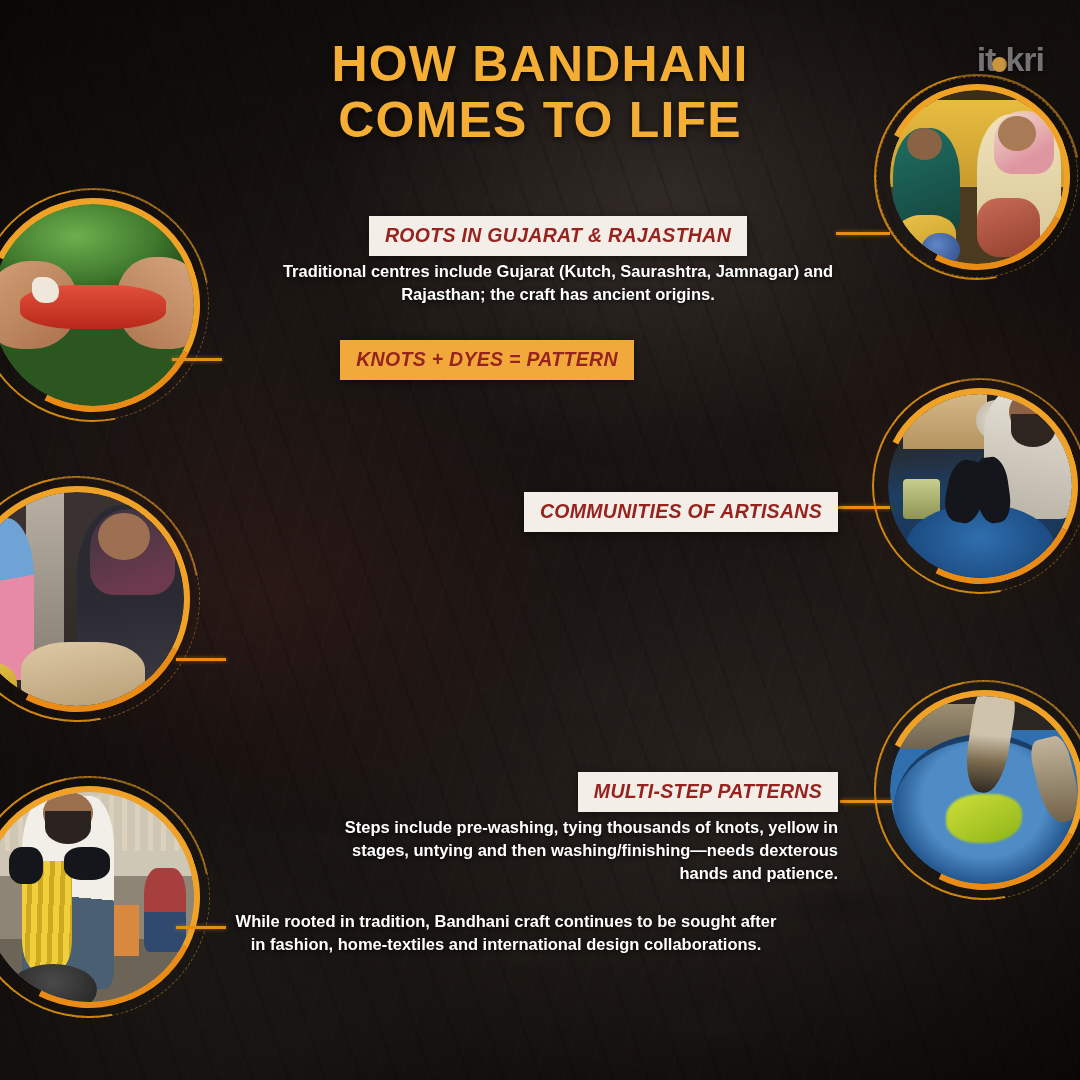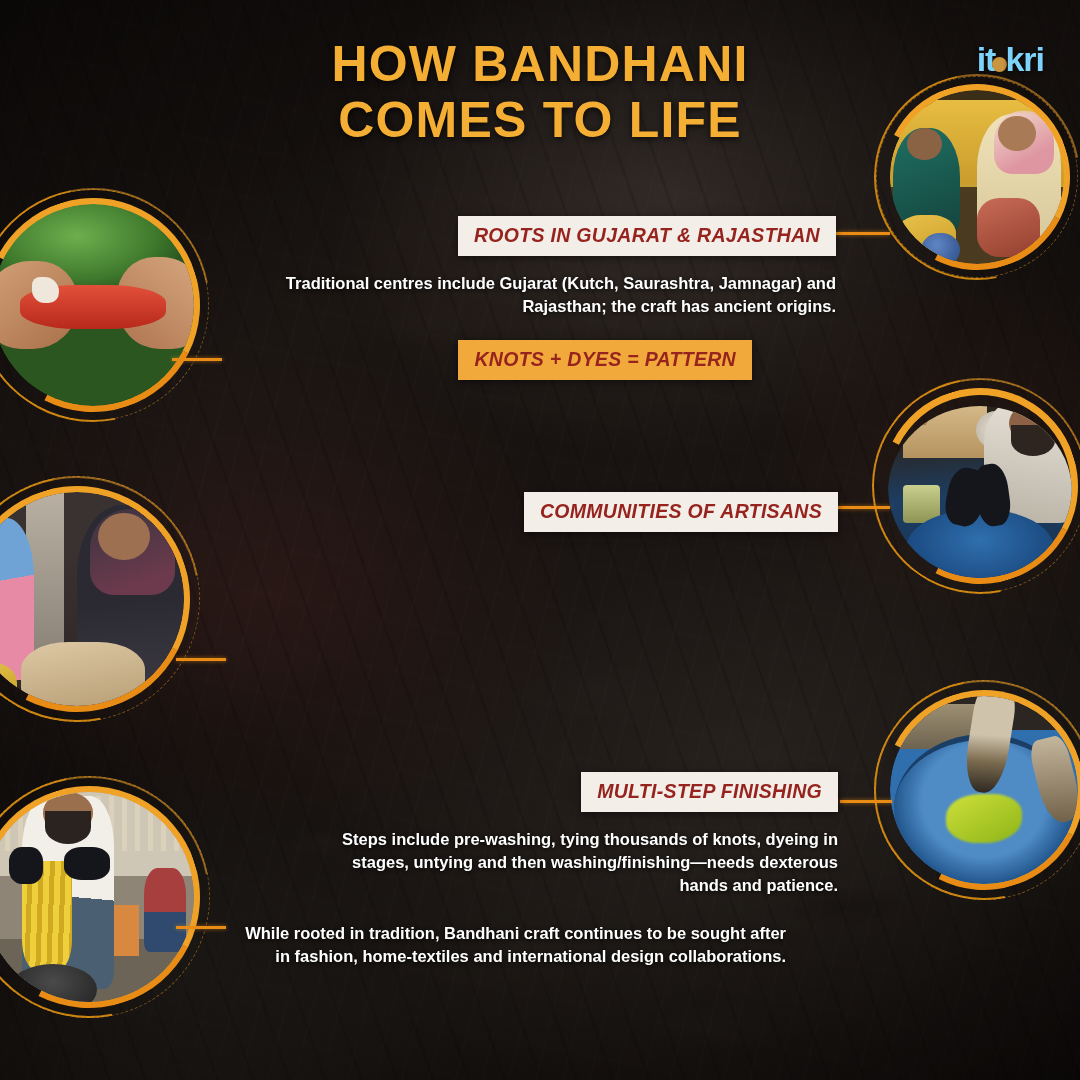--- a/index.html
+++ b/index.html
@@ -108,21 +108,20 @@
   .p-tie .wall{position:absolute;left:26%;top:0;width:18%;height:74%;background:linear-gradient(180deg,#b9b0a3,#8d857a);}
   .p-tie .figL{position:absolute;left:-6%;top:12%;width:36%;height:76%;border-radius:38% 36% 16% 16%;background:linear-gradient(170deg,#6fa3d6 0 40%, #e78aa6 40% 100%);}
   .p-tie .figR{position:absolute;right:-2%;top:6%;width:52%;height:82%;border-radius:40% 38% 14% 14%;background:linear-gradient(175deg,#2b2a33 0 55%, #3a3740 100%);}
   .p-tie .headR{position:absolute;right:16%;top:10%;width:24%;height:22%;border-radius:50%;background:#9c7051;}
   .p-tie .scarfR{position:absolute;right:4%;top:8%;width:40%;height:40%;border-radius:46% 46% 28% 28%;background:linear-gradient(160deg,#3a3440,#6c3a4c 80%);}
   .p-tie .fab{position:absolute;left:24%;bottom:-4%;width:58%;height:34%;border-radius:38%;background:linear-gradient(170deg,#ddc9a4,#b49a72);}
   .p-tie .fabY{position:absolute;left:-4%;bottom:-2%;width:26%;height:22%;border-radius:42%;background:linear-gradient(160deg,#e6c44e,#c29c22);}
 
   .p-dye {
     background:linear-gradient(175deg,#2a241f 0 18%, #1d3e63 52%, #16304f 100%);
-    margin-top:12px;
   }
   .p-dye .crate{position:absolute;left:8%;top:0;width:46%;height:30%;background:linear-gradient(180deg,#d5b888,#b4935f);}
   .p-dye .crateTxt{position:absolute;left:14%;top:4%;font:700 11px "Liberation Serif",serif;color:#a3422c;letter-spacing:1px;}
   .p-dye .plate{position:absolute;left:48%;top:3%;width:22%;height:22%;border-radius:50%;background:radial-gradient(circle,#e8e2d6,#b9b0a0);}
   .p-dye .man{position:absolute;right:-4%;top:-4%;width:52%;height:72%;border-radius:36% 30% 20% 24%;background:linear-gradient(190deg,#e9e4da,#b9b2a5);}
   .p-dye .head{position:absolute;right:8%;top:-2%;width:26%;height:24%;border-radius:50%;background:#8d6145;}
   .p-dye .beard{position:absolute;right:9%;top:11%;width:24%;height:18%;border-radius:0 0 50% 50%;background:#2e2420;}
   .p-dye .tub{position:absolute;left:10%;bottom:-6%;width:80%;height:46%;border-radius:50%;background:radial-gradient(ellipse at 50% 40%,#2f6fae,#1b4a80 70%,#123a66);}
   .p-dye .glove1{position:absolute;left:32%;top:36%;width:20%;height:34%;border-radius:40%;background:#14161c;transform:rotate(12deg);}
   .p-dye .glove2{position:absolute;left:48%;top:34%;width:18%;height:36%;border-radius:40%;background:#14161c;transform:rotate(-8deg);}
@@ -157,47 +156,47 @@
     position:absolute; left:0; right:0; top:36px; z-index:6; text-align:center;
   }
   #title .line {
     font-size:50px; font-weight:800; letter-spacing:1.2px;
     color:#F4AE34; line-height:1.12;
     text-shadow:0 2px 6px rgba(0,0,0,.75);
   }
   #logo {
     position:absolute; right:36px; top:40px; z-index:7;
     font-size:34px; font-weight:800; letter-spacing:-1px;
-    color:#7dd3fc; font-style:normal;
+    color:#737373; font-style:normal;
     text-shadow:0 1px 4px rgba(0,0,0,.8);
   }
   #logo .dot {
     display:inline-block; width:15px; height:15px; border-radius:50%;
     background:#C9953F; margin:0 -2px -1px -3px;
   }
 
   
   .sec { position:absolute; z-index:5; }
   .badge {
     display:inline-block;
     font-style:italic; font-weight:800; font-size:19.5px; letter-spacing:.3px;
     color:#97231F; padding:8px 16px 9px;
     white-space:nowrap;
     box-shadow:0 2px 8px rgba(0,0,0,.5);
   }
   .badge.cream { background:#F3EEE7; }
   .badge.amber { background:#F2A93B; }
   .body {
-    margin-top:16px;
+    margin-top:4px;
     font-size:16.5px; font-weight:700; line-height:1.38;
     color:#FFFFFF;
     text-shadow:0 1px 4px rgba(0,0,0,.85);
   }
   .align-r { text-align:right; }
-  .align-l { text-align:right; }
+  .align-l { text-align:center; }
 
   .connector {
     position:absolute; height:2.5px; background:#E98C15; z-index:4;
     box-shadow:0 0 4px rgba(233,140,21,.6);
   }
 </style>
 </head>
 <body>
 
 <div id="bg">
@@ -305,36 +304,36 @@
   </div>
 </div>
 
 <div class="connector" style="left:836px; top:232px; width:54px;"></div>
 <div class="connector" style="left:172px; top:358px; width:50px;"></div>
 <div class="connector" style="left:838px; top:506px; width:52px;"></div>
 <div class="connector" style="left:176px; top:658px; width:50px;"></div>
 <div class="connector" style="left:840px; top:800px; width:52px;"></div>
 <div class="connector" style="left:176px; top:926px; width:50px;"></div>
 
-<div class="sec align-r" style="left:280px; top:216px; width:556px;">
+<div class="sec align-r" style="left:280px; top:216px; width:556px;text-align:center;">
   <div class="badge cream">ROOTS IN GUJARAT &amp; RAJASTHAN</div>
   <div class="body">Traditional centres include Gujarat (Kutch, Saurashtra, Jamnagar) and Rajasthan; the craft has ancient origins.</div>
 </div>
 
 <div class="sec align-l" style="left:222px; top:340px; width:530px;">
   <div class="badge amber">KNOTS + DYES = PATTERN</div>
 </div>
 
 <div class="sec align-r" style="left:250px; top:492px; width:588px;">
   <div class="badge cream">COMMUNITIES OF ARTISANS</div>
 </div>
 
 <div class="sec align-l" style="left:226px; top:630px; width:540px;">
 </div>
 
 <div class="sec align-r" style="left:320px; top:772px; width:518px;">
-  <div class="badge cream">MULTI-STEP FINISHING</div>
-  <div class="body">Steps include pre-washing, tying thousands of knots, dyeing in stages, untying and then washing/finishing—needs dexterous hands and patience.</div>
+  <div class="badge cream">MULTI-STEP PATTERNS</div>
+  <div class="body">Steps include pre-washing, tying thousands of knots, yellow in stages, untying and then washing/finishing—needs dexterous hands and patience.</div>
 </div>
 
 <div class="sec align-l" style="left:226px; top:906px; width:560px;">
   <div class="body">While rooted in tradition, Bandhani craft continues to be sought after in fashion, home-textiles and international design collaborations.</div>
 </div>
 
 </body></html>

